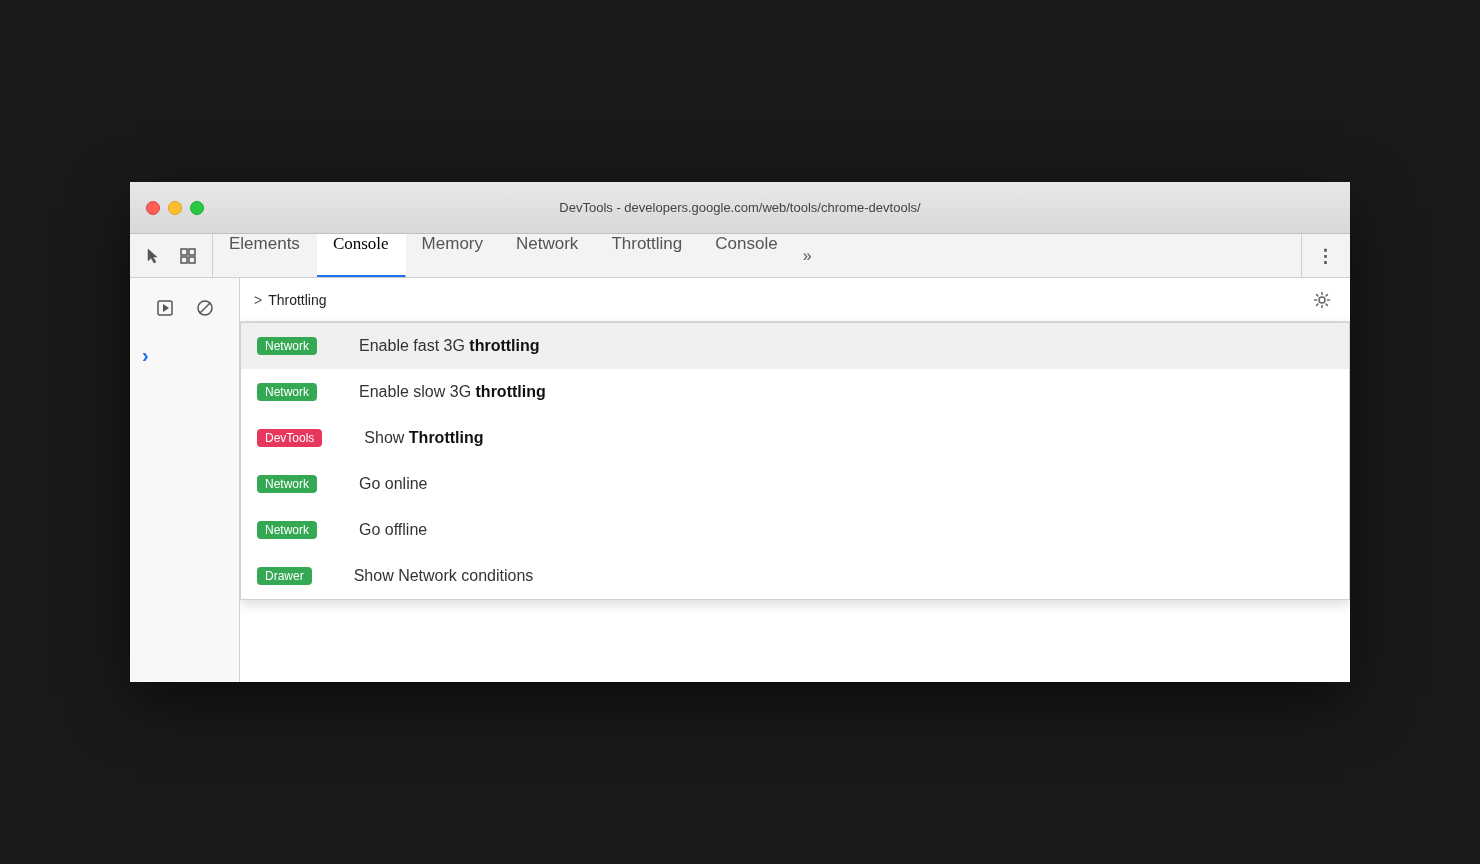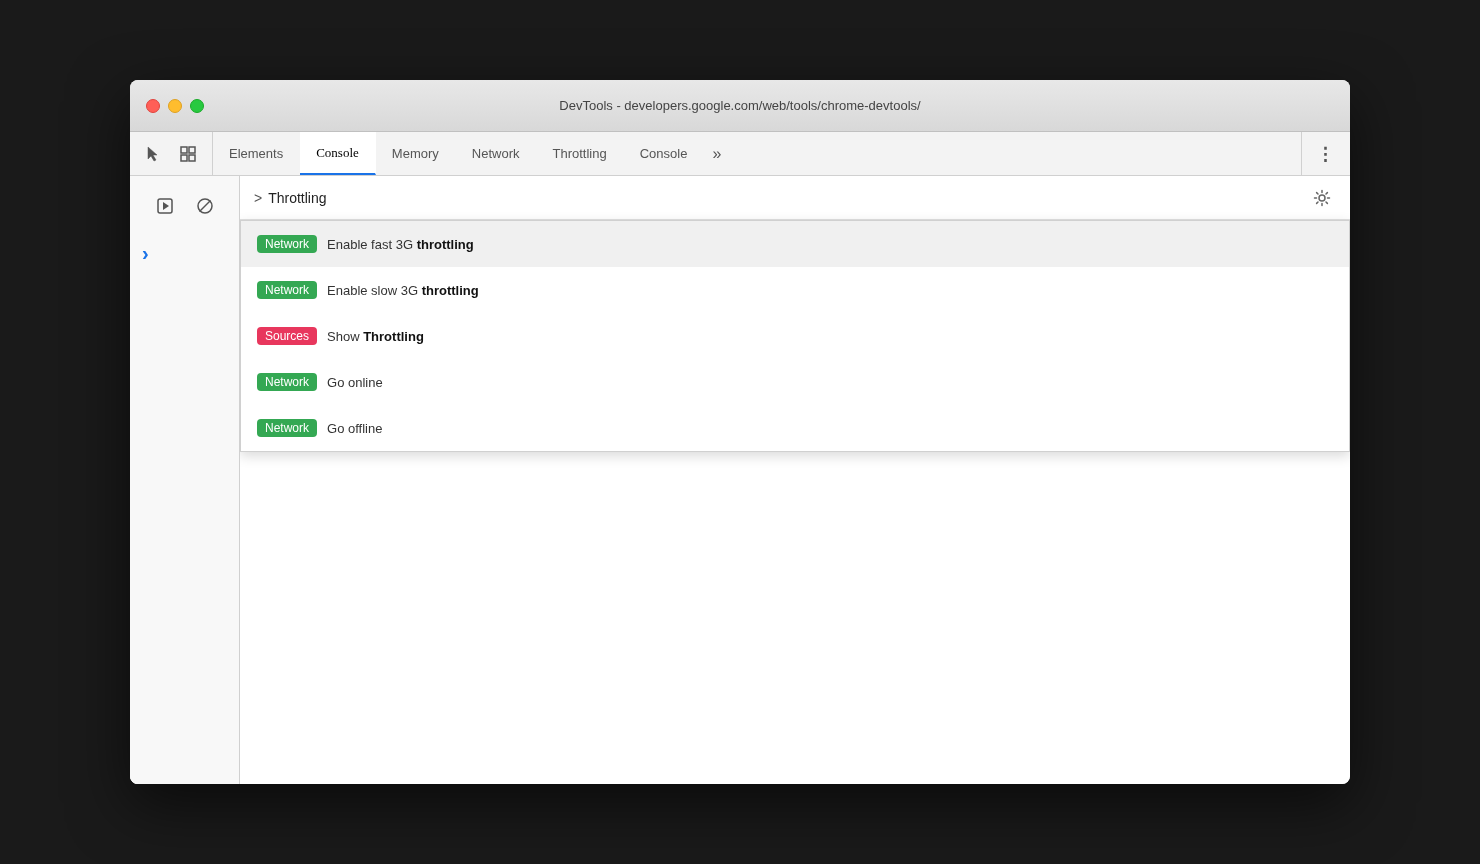--- a/index.html
+++ b/index.html
@@ -9,23 +9,23 @@
       display: flex;
       justify-content: center;
       align-items: center;
       width: 1480px;
       height: 864px;
       font-family: -apple-system, BlinkMacSystemFont, 'Helvetica Neue', Arial, sans-serif;
     }
 
     .window {
       width: 1220px;
-      height: 704px;
+      height: 500px;
       background: #f0f0f0;
-      border-radius: 8px;
+      border-radius: 0;
       box-shadow: 0 20px 60px rgba(0,0,0,0.6);
       overflow: hidden;
       display: flex;
       flex-direction: column;
     }
 
     
     .titlebar {
       background: linear-gradient(to bottom, #e8e8e8, #d8d8d8);
       height: 52px;
@@ -106,22 +106,21 @@
       display: flex;
       align-items: center;
       height: 100%;
       flex: 1;
     }
 
     .tab-item {
       padding: 0 16px;
       height: 100%;
       display: flex;
-      align-items: center;
-      font-size: 13px;
+      font-size: 17px;
       color: #555;
       cursor: pointer;
       white-space: nowrap;
       border-right: 1px solid transparent;
     }
 
     .tab-item.active {
       background: #fff;
       color: #000;
       border-bottom: 2px solid #1a73e8;
@@ -287,22 +286,23 @@
       color: #fff;
       white-space: nowrap;
       flex-shrink: 0;
     }
 
     .badge-network { background: #34a853; }
     .badge-settings { background: #e8375d; }
     .badge-drawer { background: #34a853; }
 
     .autocomplete-label {
-      font-size: 13px;
+      font-size: 16px;
       color: #333;
+      margin-left: 32px;
     }
 
     .autocomplete-label strong {
       font-weight: 700;
       color: #111;
     }
 
     
     svg {
       display: block;
@@ -413,31 +413,35 @@
             <span class="badge badge-network">Network</span>
             <span class="autocomplete-label">Enable fast 3G <strong>throttling</strong></span>
           </div>
 
           <div class="autocomplete-item">
             <span class="badge badge-network">Network</span>
             <span class="autocomplete-label">Enable slow 3G <strong>throttling</strong></span>
           </div>
 
           <div class="autocomplete-item">
-            <span class="badge badge-settings">Sources</span>
+            <span class="badge badge-settings">DevTools</span>
             <span class="autocomplete-label">Show <strong>Throttling</strong></span>
           </div>
 
           <div class="autocomplete-item">
             <span class="badge badge-network">Network</span>
             <span class="autocomplete-label">Go online</span>
           </div>
 
           <div class="autocomplete-item">
             <span class="badge badge-network">Network</span>
             <span class="autocomplete-label">Go offline</span>
           </div>
 
+          <div class="autocomplete-item">
+            <span class="badge badge-drawer">Drawer</span>
+            <span class="autocomplete-label">Show Network conditions</span>
+          </div>
         </div>
       </div>
     </div>
   </div>
 </div>
 
 </body></html>

